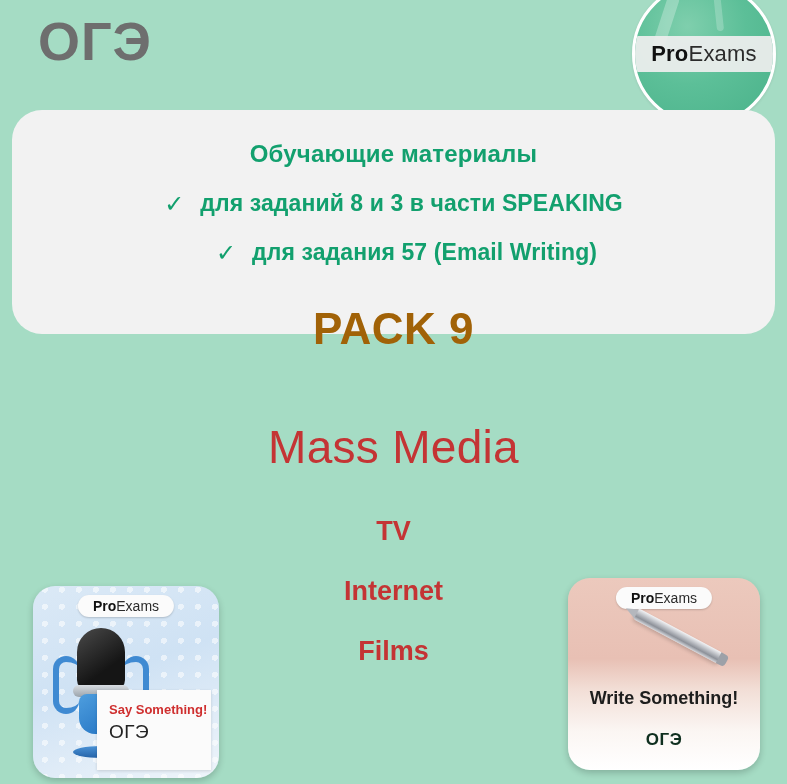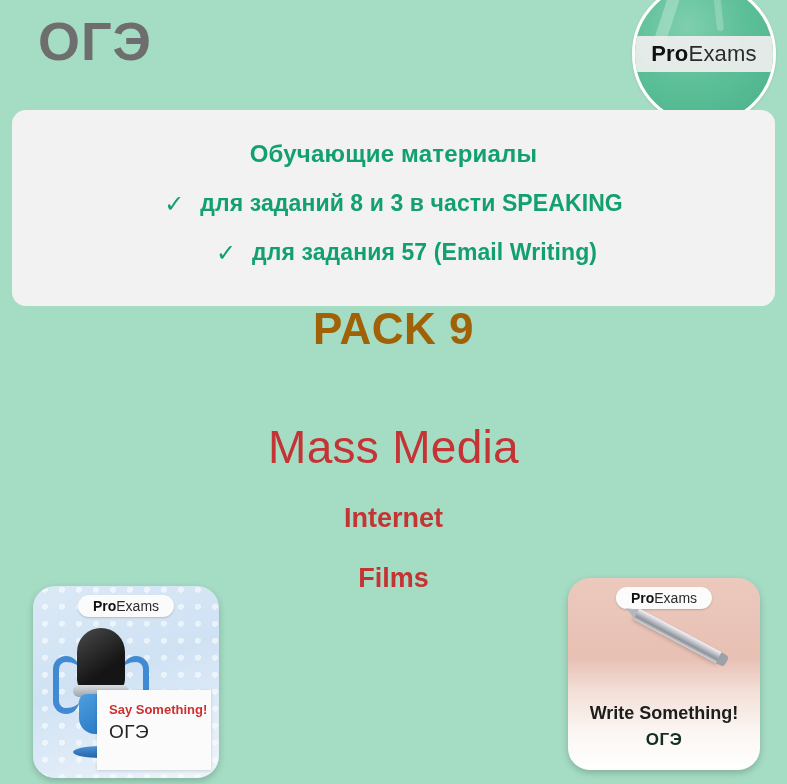--- a/index.html
+++ b/index.html
@@ -45,22 +45,22 @@
     background:rgba(238,238,238,.93);
     text-align:center;
     font-size:22px; color:#2b2b2b; letter-spacing:.2px;
     white-space:nowrap;
   }
   .logo-band b{ font-weight:700; color:#111; }
 
   
   .info-card{
     position:absolute; left:12px; top:110px;
-    width:763px; height:196px;
-    background:#f2f2f2; border-radius:14px;
+    width:763px; height:224px;
+    background:#f2f2f2; border-radius:30px;
     padding-top:16px;
     text-align:center;
   }
   .card-heading{
     font-size:24px; font-weight:700; color:#12a06e;
     margin-top:14px; letter-spacing:.2px;
   }
   .bullet-row{
     display:flex; align-items:center; justify-content:center;
     gap:16px; margin-top:22px;
@@ -170,21 +170,21 @@
     position:absolute; left:64px; top:104px; right:8px; bottom:8px;
     background:#fbfbfb; border-radius:0;
     padding:12px 0 0 12px;
     box-shadow:0 1px 3px rgba(0,0,0,.14);
   }
   .say-title{ font-size:13px; font-weight:700; color:#cf2f2f; }
   .say-sub{ font-size:19px; color:#222; margin-top:4px; letter-spacing:.5px; }
 
   
   .write-title{
-    position:absolute; left:0; right:0; top:125px;
+    position:absolute; left:0; right:0; top:110px;
     text-align:center; font-size:18px; font-weight:700; color:#1d1d1d;
   }
   .write-sub{
     position:absolute; left:0; right:0; top:152px;
     text-align:center; font-size:17px; font-weight:700; color:#0f2f1f;
     letter-spacing:.5px;
   }
 </style>
 </head>
 <body>
@@ -210,20 +210,21 @@
   <div class="bullet-row second">
     <span class="check-icon">✓</span>
     <span class="bullet-text">для задания 57 (Email Writing)</span>
   </div>
 
   <div class="pack-title">PACK 9</div>
 </div>
 
 <div class="topic-block">
   <div class="topic-main">Mass Media</div>
+  <div class="topic-item first">TV</div>
   <div class="topic-item">Internet</div>
   <div class="topic-item">Films</div>
 </div>
 
 <div class="thumb thumb-speaking">
   <div class="thumb-pill">
     <b>Pro</b><span>Exams</span>
   </div>
 
   <div class="mic">

